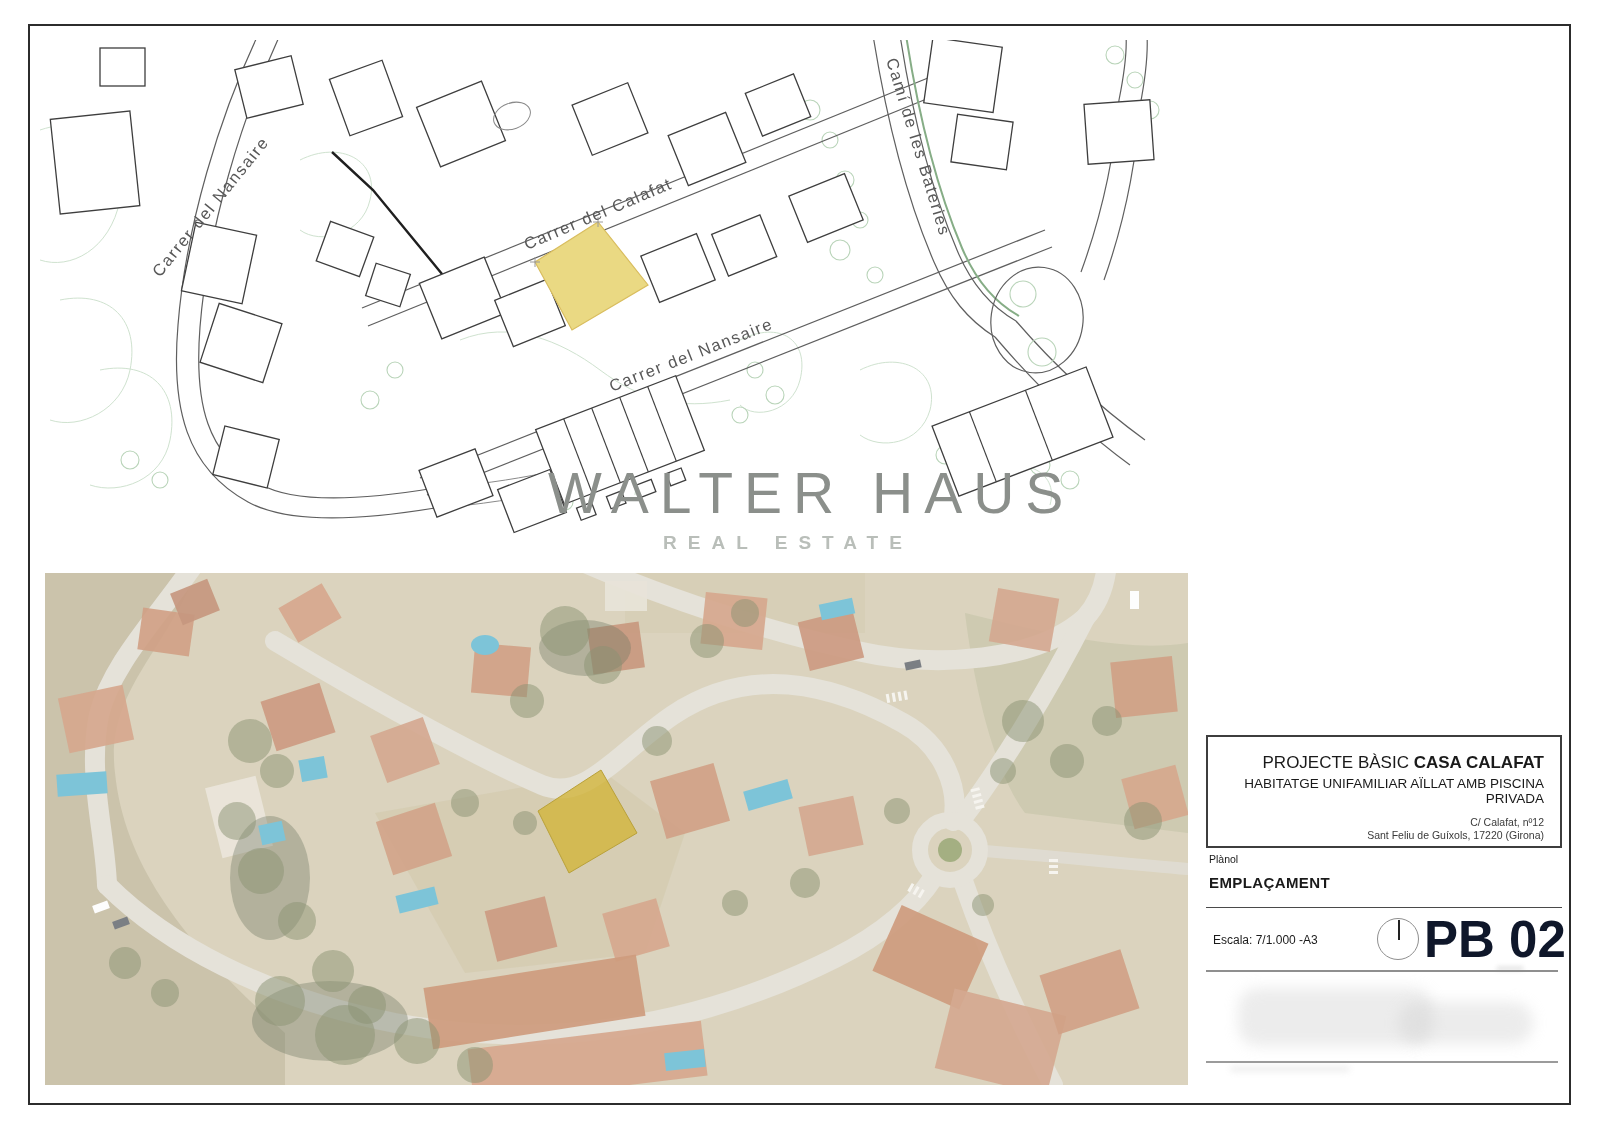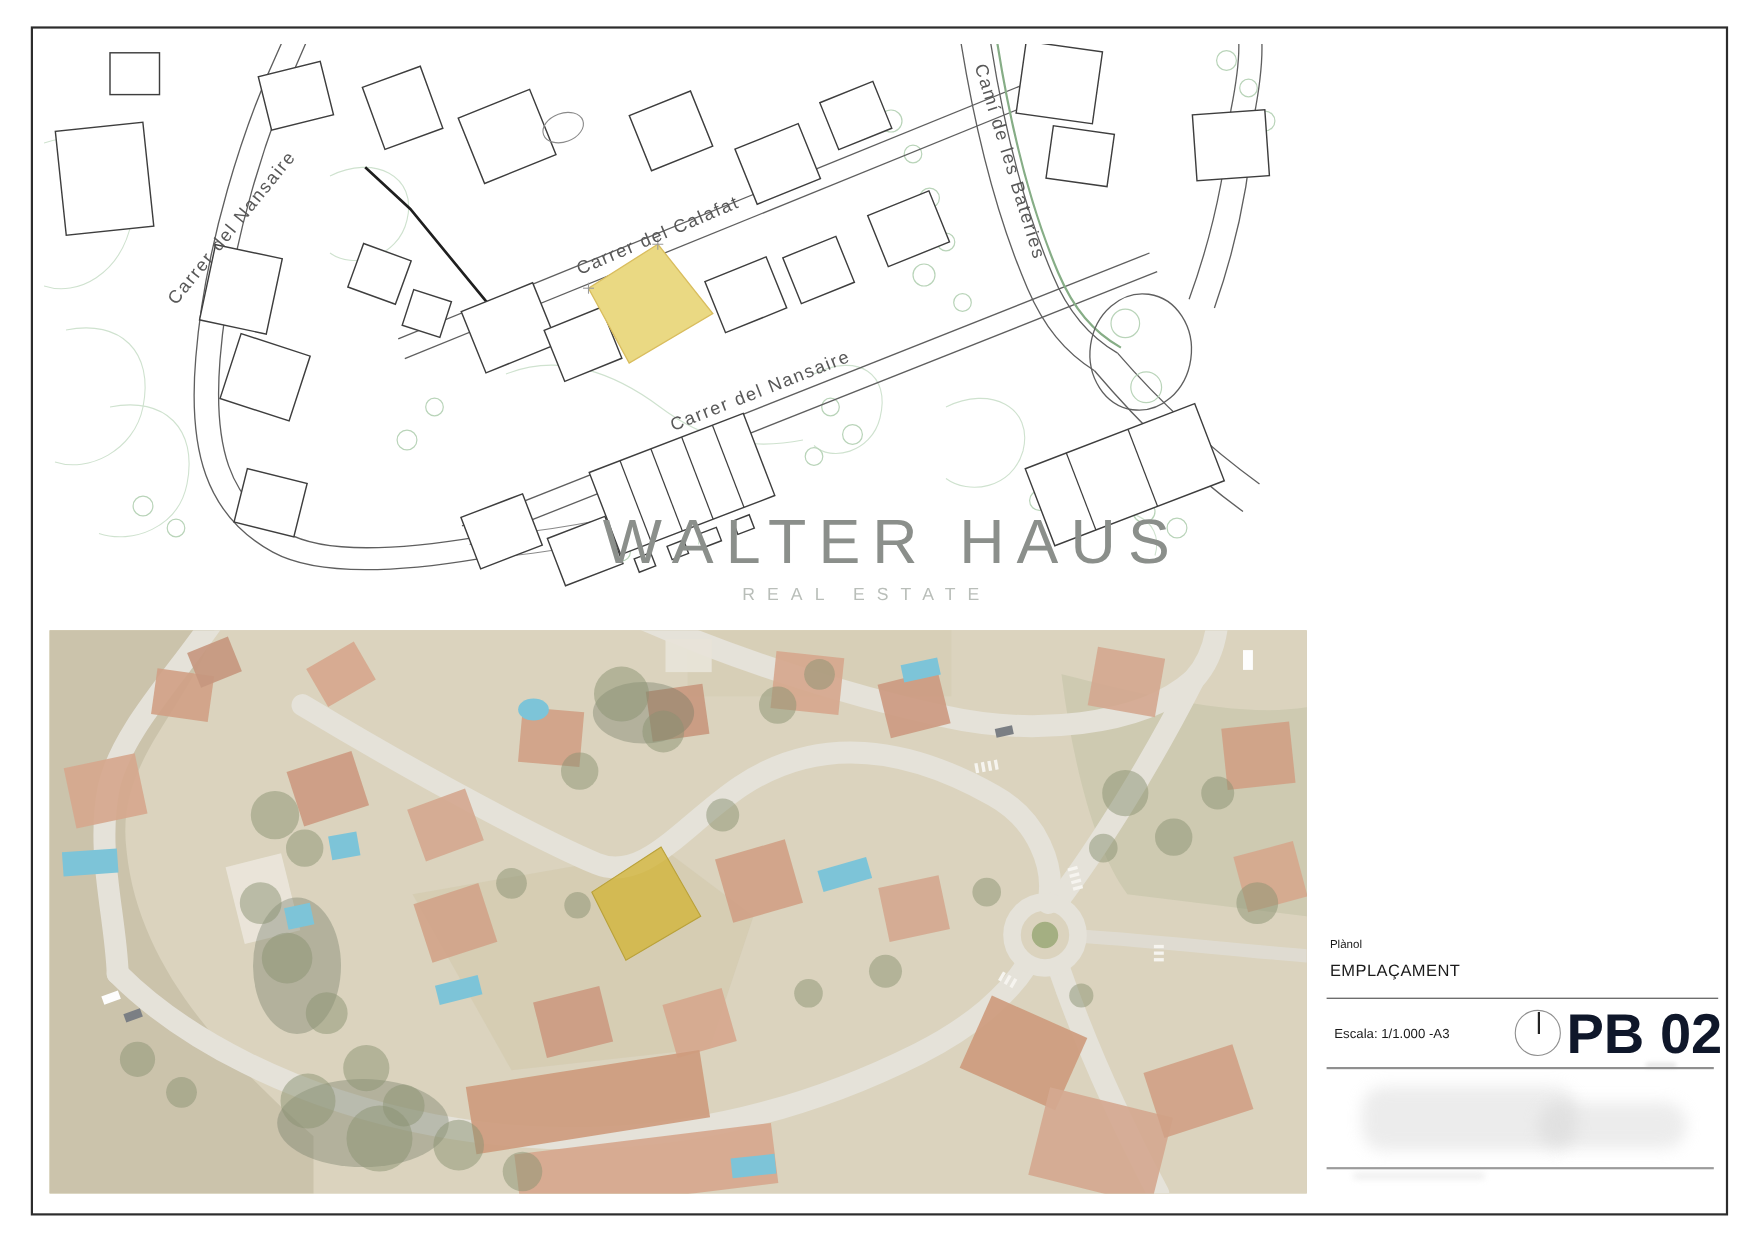--- a/index.html
+++ b/index.html
@@ -15,41 +15,41 @@
   .p-road2{fill:none;stroke:#8a8a8a;stroke-width:1;}
   .p-bld{fill:#ffffff;stroke:#3e3e3e;stroke-width:1.3;}
   .p-tree{fill:none;stroke:#b9d4b9;stroke-width:1.1;}
   .p-contour{fill:none;stroke:#cfe2cf;stroke-width:1;}
   .p-hedge{fill:none;stroke:#86ad86;stroke-width:2;}
   .p-label{font-family:"Liberation Sans",sans-serif;font-size:16.5px;fill:#585858;letter-spacing:1.6px;}
 
   
   .watermark{position:absolute;left:548px;top:460px;width:480px;text-align:center;z-index:10;}
   .wm-brand{font-size:57px;font-weight:400;letter-spacing:11px;color:#8b8f8b;white-space:nowrap;}
-  .wm-tag{font-size:16px;font-weight:400;letter-spacing:11px;color:#b9beb9;margin-top:6px;}
+  .wm-tag{font-size:19px;font-weight:700;letter-spacing:11px;color:#b9beb9;margin-top:6px;}
 
   
   svg.aerial{position:absolute;left:45px;top:573px;width:1143px;height:512px;background:#d2c9ae;}
   .a-road{fill:none;stroke:#dfdbd0;stroke-width:20;stroke-linecap:round;}
   .a-roadthin{fill:none;stroke:#d8d3c6;stroke-width:12;stroke-linecap:round;}
   .a-tree{fill:#6d7850;fill-opacity:.5;}
   .a-shadow{fill:#49543b;fill-opacity:.36;}
   .a-pool{fill:#5db6cf;}
   .a-cross{fill:#f4f2ec;}
 
   
   .tbox{position:absolute;left:1206px;top:735px;width:356px;height:113px;border:2px solid #3e3e3e;
         background:#fff;text-align:right;padding:16px 16px 0 0;z-index:20;}
   .t-line1{font-size:17px;}
   .t-line1 .bold{font-weight:bold;}
   .t-line2{font-size:13.5px;margin-top:3px;}
   .t-line3{font-size:10.5px;margin-top:10px;color:#3a3a3a;}
   .t-line4{font-size:10.5px;margin-top:1px;color:#3a3a3a;}
   .planol{position:absolute;left:1209px;top:853px;font-size:10.5px;font-weight:normal;z-index:20;}
-  .empl{position:absolute;left:1209px;top:874px;font-size:15px;font-weight:normal;letter-spacing:.4px;z-index:20;}
+  .empl{position:absolute;left:1209px;top:874px;font-size:15px;font-weight:bold;letter-spacing:.4px;z-index:20;}
   .rule1{position:absolute;left:1206px;top:907px;width:356px;height:1px;background:#4a4a4a;z-index:20;}
   .escala{position:absolute;left:1213px;top:933px;font-size:12px;z-index:20;}
   .nsign{position:absolute;left:1377px;top:918px;width:42px;height:42px;border:1px solid #8f8f8f;
          border-radius:50%;z-index:20;}
   .nsign::after{content:'';position:absolute;left:50%;top:1px;width:2px;height:20px;background:#222;}
   .pbcode{position:absolute;left:1424px;top:910px;font-size:51px;font-weight:bold;color:#0f172a;
           letter-spacing:0px;z-index:20;}
   .rule2{position:absolute;left:1206px;top:970px;width:352px;height:1.5px;background:#8f8f8f;z-index:20;}
   .rule3{position:absolute;left:1206px;top:1061px;width:352px;height:2px;background:#9b9b9b;z-index:20;}
   .smudge{position:absolute;background:#d0d0d0;filter:blur(7px);opacity:.4;z-index:19;border-radius:20px;}
@@ -312,25 +312,34 @@
       <rect x="68" y="346" width="16" height="8" fill="#5a5f66" transform="rotate(-20 76 350)"></rect>
       <rect x="1085" y="18" width="9" height="18" fill="#fdfdfd"></rect>
       <rect x="860" y="88" width="16" height="8" fill="#5a5f66" transform="rotate(-12 868 92)"></rect>
     </g>
 
     <polygon points="556,197 493,238 524,300 592,260" fill="#c7a30a" fill-opacity=".8" stroke="#a88a08" stroke-width="1"></polygon>
 
     <rect x="0" y="0" width="1143" height="512" fill="#ffffff" opacity=".2"></rect>
   </svg>
 
+  <div class="tbox">
+    <div class="t-line1">
+      <span>PROJECTE BÀSIC</span>
+      <span class="bold">CASA CALAFAT</span>
+    </div>
+    <div class="t-line2">HABITATGE UNIFAMILIAR AÏLLAT AMB PISCINA PRIVADA</div>
+    <div class="t-line3">C/ Calafat, nº12</div>
+    <div class="t-line4">Sant Feliu de Guíxols, 17220 (Girona)</div>
+  </div>
 
   <div class="planol">Plànol</div>
   <div class="empl">EMPLAÇAMENT</div>
   <div class="rule1"></div>
-  <div class="escala">Escala: 1/1.000 -A3</div>
+  <div class="escala">Escala: 7/1.000 -A3</div>
   <div class="nsign"></div>
   <div class="pbcode">PB 02</div>
   <div class="rule2"></div>
   <div class="smudge sm1"></div>
   <div class="smudge sm2"></div>
   <div class="smudge sm3"></div>
   <div class="smudge sm4"></div>
   <div class="rule3"></div>
 
   <div class="page-border"></div>

